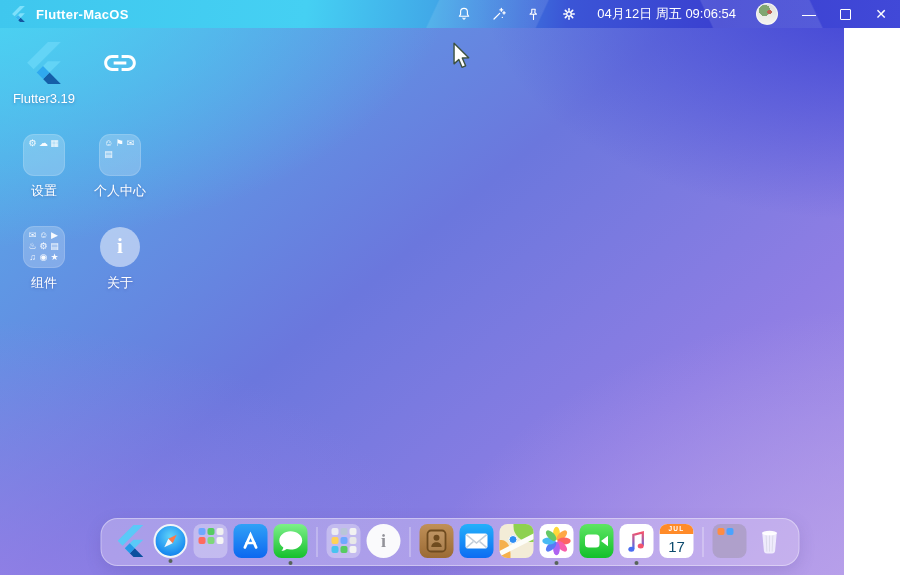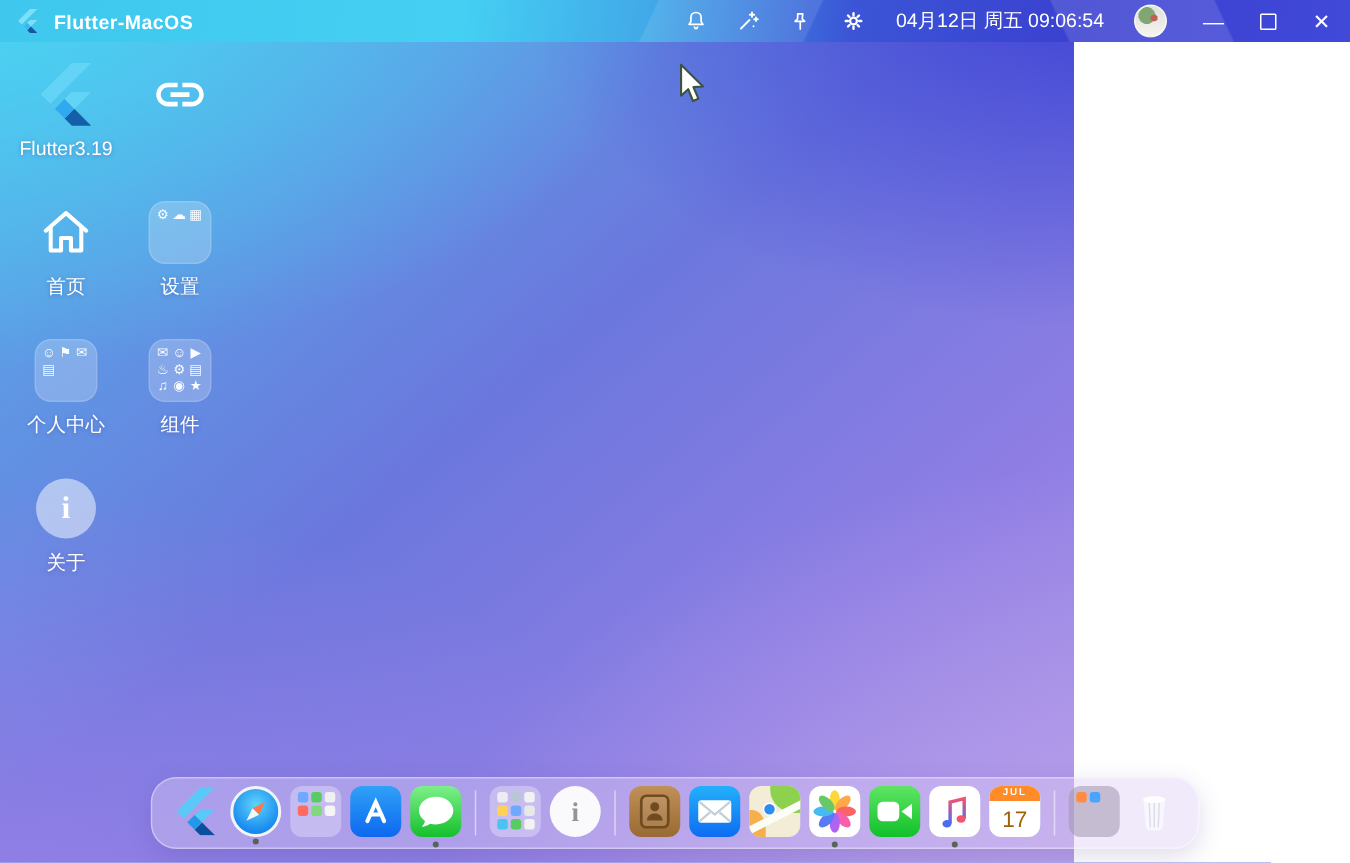--- a/index.html
+++ b/index.html
@@ -31,21 +31,21 @@
     background:
       radial-gradient(circle at 62% 40%, #b44a3c 0 13%, transparent 14%),
       radial-gradient(circle at 38% 32%, #6f9a5e 0 30%, transparent 31%),
       linear-gradient(180deg,#d9dcd6 0%,#f4f2ec 100%);
     border:0.5px solid rgba(255,255,255,0.6);}
   .win-ctl{display:flex;align-items:center;gap:22px;margin-left:6px;}
   .ctl{font-size:14px;line-height:1;display:flex;align-items:center;justify-content:center;width:14px;height:14px;}
   .max-box{width:9px;height:9px;border:1.5px solid #fff;border-radius:1px;}
   
   .desktop{
-    position:absolute;top:28px;left:0;width:716px;height:547px;
+    position:absolute;top:28px;left:0;width:844px;height:547px;
     background-color:#7b7ce0;
     background-image:
       radial-gradient(900px 500px at -5% -10%, rgba(72,216,243,1) 0%, rgba(72,216,243,0) 55%),
       radial-gradient(720px 430px at 104% -8%, rgba(58,62,212,0.95) 0%, rgba(58,62,212,0) 55%),
       radial-gradient(820px 520px at 108% 108%, rgba(188,164,235,0.95) 0%, rgba(188,164,235,0) 60%),
       radial-gradient(900px 540px at -8% 112%, rgba(156,129,232,0.95) 0%, rgba(156,129,232,0) 60%),
       linear-gradient(140deg,#55b2ea 0%,#6b77dd 45%,#8f7ee4 75%,#a78fe6 100%);
   }
   .icon-grid{position:absolute;left:6px;top:8px;display:grid;grid-template-columns:76px 76px;grid-auto-rows:92px;}
   .d-item{display:flex;flex-direction:column;align-items:center;padding-top:3px;}
@@ -82,21 +82,21 @@
   .whitebg{background:#fff;}
   .dock-frost{background:rgba(255,255,255,0.30);display:flex;flex-wrap:wrap;gap:2px;
     padding:4px 4.5px;box-sizing:border-box;align-content:flex-start;}
   .dock-frost.dark{background:rgba(160,150,175,0.55);}
   .tile{width:7px;height:7px;border-radius:2px;}
   .info-dock{background:#fafafc;border-radius:50%;display:flex;align-items:center;justify-content:center;
     color:#93939a;font-family:"Liberation Serif","DejaVu Serif",serif;font-weight:bold;font-size:18px;}
   .cal{background:#fff;overflow:hidden;display:flex;flex-direction:column;}
   .cal-top{height:10px;background:#ff8b29;color:#fff;font-size:6.5px;font-weight:bold;
     text-align:center;line-height:10px;letter-spacing:1.2px;}
-  .cal-day{flex:1;display:flex;align-items:center;justify-content:center;font-size:15px;color:#a16207;}
+  .cal-day{flex:1;display:flex;align-items:center;justify-content:center;font-size:15px;color:#0c4a6e;}
   .maps{background:#f3ecd7;overflow:hidden;position:relative;}
   .m-green{position:absolute;right:-4px;top:-4px;width:24px;height:22px;background:#8ed14f;border-radius:0 0 0 70%;}
   .m-orange{position:absolute;left:-4px;top:16px;width:15px;height:22px;background:#f5b04d;border-radius:0 60% 0 0;}
   .m-road{position:absolute;left:-6px;top:17px;width:52px;height:4.5px;background:#fdfdf8;transform:rotate(-27deg);}
   .m-blue{position:absolute;left:9px;top:11px;width:7px;height:7px;border-radius:50%;background:#2e8df2;border:1.5px solid #fff;box-sizing:content-box;}
   .cursor{position:absolute;left:452px;top:42px;z-index:40;pointer-events:none;}
   svg{display:block;}
 </style>
 </head>
 <body>
@@ -170,29 +170,20 @@
     </div>
 
     <div class="d-item">
       <span class="d-icon">
         <svg width="38" height="38" viewBox="0 0 24 24" fill="#fff">
           <path d="M3.9 12c0-1.71 1.39-3.1 3.1-3.1h4V7H7c-2.76 0-5 2.24-5 5s2.24 5 5 5h4v-1.9H7c-1.71 0-3.1-1.39-3.1-3.1zM8 13h8v-2H8v2zm9-6h-4v1.9h4c1.71 0 3.1 1.39 3.1 3.1s-1.39 3.1-3.1 3.1h-4V17h4c2.76 0 5-2.24 5-5s-2.24-5-5-5z"></path>
         </svg>
       </span>
     </div>
 
-    <div class="d-item">
-      <span class="d-icon">
-        <svg width="36" height="36" viewBox="0 0 24 24" fill="none" stroke="#fff" stroke-width="1.8" stroke-linecap="round" stroke-linejoin="round">
-          <path d="M3 11.2 12 3.4l9 7.8"></path>
-          <path d="M5.2 9.8V20h4.6v-5.6h4.4V20h4.6V9.8"></path>
-        </svg>
-      </span>
-      <span class="d-label">首页</span>
-    </div>
 
     <div class="d-item">
       <span class="d-icon">
         <span class="frosted">
           <span class="mini">⚙</span>
           <span class="mini">☁</span>
           <span class="mini">▦</span>
         </span>
       </span>
       <span class="d-label">设置</span>

